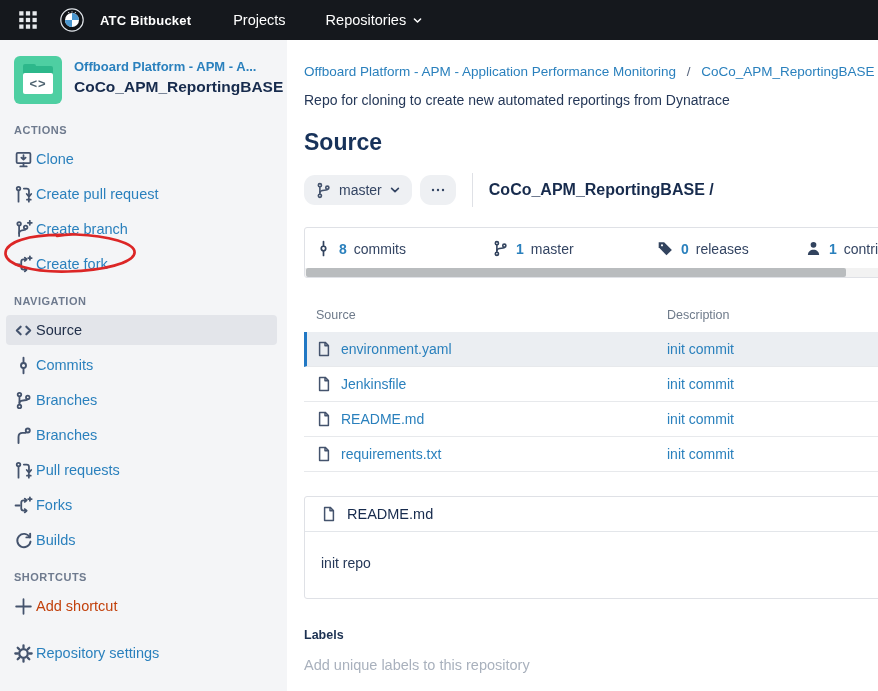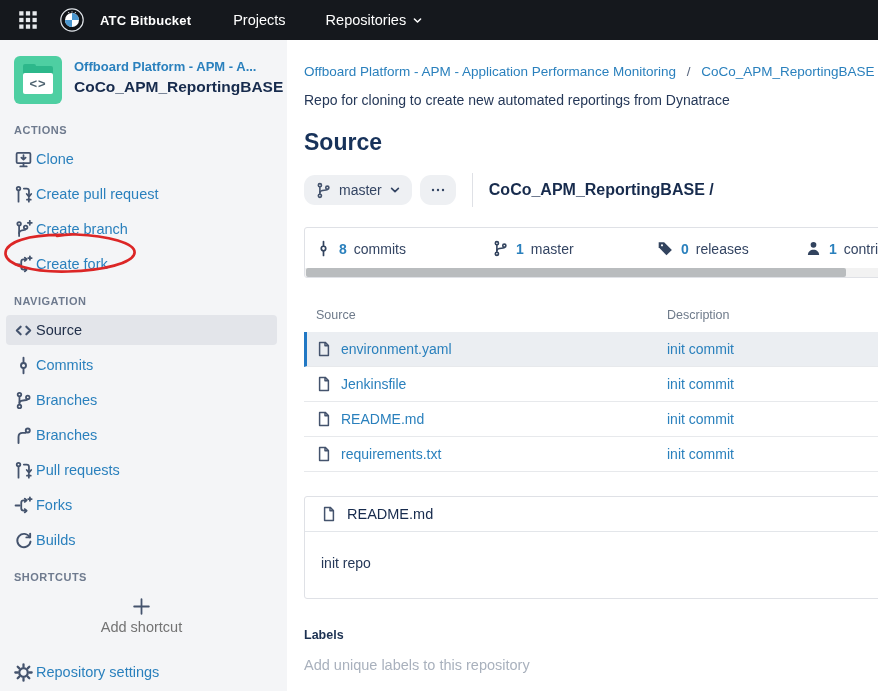--- a/index.html
+++ b/index.html
@@ -46,21 +46,21 @@
   .section-label {
     margin:16px 14px 8px 14px; font-size:11px; font-weight:700; color:#6e7a8e; letter-spacing:.5px;
   }
   .side-item {
     display:flex; align-items:center; gap:3px;
     margin:0 10px 5px 6px; padding:5.5px 8px; border-radius:4px;
     font-size:14.5px; color:#2a80bd; cursor:pointer; white-space:nowrap;
   }
   .side-item .ic { width:19px; height:19px; color:#44536d; flex:none; }
   .side-item.selected { background:#e3e5ea; color:#22304a; }
-  .side-item.dark { color:#737373;flex-direction:column; }
+  .side-item.dark { color:#c2410c; }
   .settings-gap { height:12px; }
 
   .annot-ellipse { position:absolute; left:0px; top:190px; width:142px; height:46px; pointer-events:none; }
 
   
   .main { flex:1; padding:24px 0 0 17px; background:#fff; }
   .breadcrumb { width:920px; font-size:13.5px; white-space:nowrap; overflow:hidden; }
   .breadcrumb .crumb { color:#2a80bd; cursor:pointer; }
   .breadcrumb .sep { color:#56647c; margin:0 7px; }
   .repo-desc { margin-top:13px; font-size:14px; color:#253858; }

